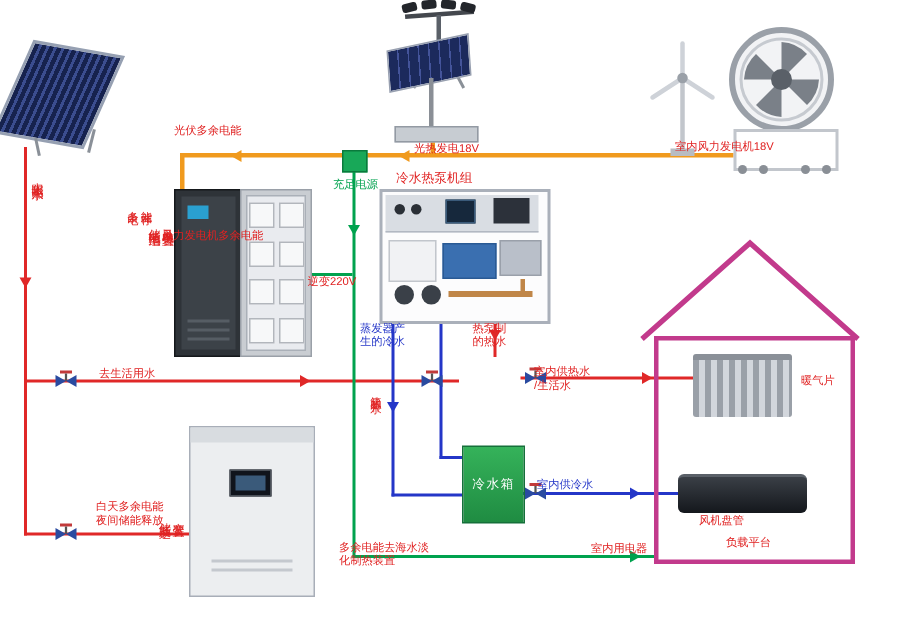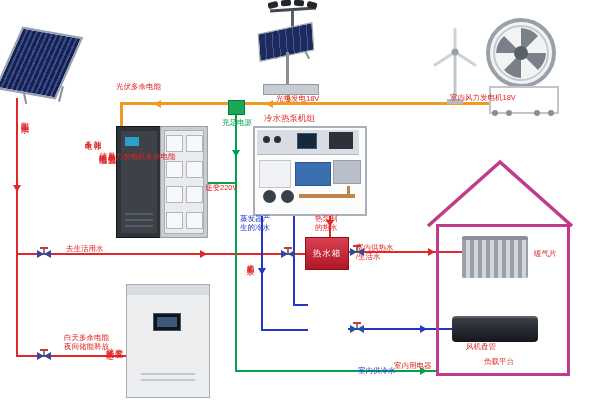--- a/index.html
+++ b/index.html
@@ -154,25 +154,25 @@
 
   <div style="position:absolute;left:126px;top:284px;width:82px;height:112px;background:#eceef0;border:1px solid #a8aeb8;">
     <div style="position:absolute;left:0;top:0;width:100%;height:10px;background:#d8dce0;"></div>
     <div style="position:absolute;left:26px;top:28px;width:26px;height:16px;background:#10141c;border:1px solid #4a5058;">
       <div style="position:absolute;left:3px;top:3px;right:3px;bottom:3px;background:#3a5a7a;"></div>
     </div>
     <div style="position:absolute;left:14px;top:88px;width:54px;height:2px;background:#c4c8ce;"></div>
     <div style="position:absolute;left:14px;top:94px;width:54px;height:2px;background:#c4c8ce;"></div>
   </div>
 
-  <div class="tank" style="left:305px;top:237px;width:42px;height:31px;
-       background:linear-gradient(180deg,#d84050,#b01828);border:1px solid #8a1018;">
-    <span>热水箱</span>
-  </div>
-
+
+  <div class="tank" style="left:308px;top:297px;width:40px;height:50px;
+       background:linear-gradient(180deg,#35b25a,#1f8c42);border:1px solid #15703a;">
+    <span>冷水箱</span>
+  </div>
 
   <svg style="position:absolute;left:423px;top:158px;" width="154" height="72" viewBox="0 0 154 72">
     <polyline points="5,68 77,4 149,68" fill="none" stroke="#c23a8c" stroke-width="3.5"></polyline>
   </svg>
   <div style="position:absolute;left:436px;top:224px;width:128px;height:146px;border:3px solid #c23a8c;"></div>
 
   <div style="position:absolute;left:462px;top:236px;width:66px;height:38px;border-radius:2px;
        background:repeating-linear-gradient(90deg,#9aa0a8 0 4px,#d2d6dc 4px 8px);border-top:4px solid #8a9098;"></div>
 
   <div style="position:absolute;left:452px;top:316px;width:86px;height:24px;border-radius:4px;
@@ -223,25 +223,27 @@
   <span class="lbl vlbl" style="left:107px;top:146px;font-size:8px;">及发电装置</span>
   <span class="lbl vlbl" style="left:20px;top:115px;font-size:8px;">太阳能热水</span>
 
   <span class="lbl" style="left:66px;top:244px;">去生活用水</span>
   <span class="lbl blue" style="left:240px;top:214px;">蒸发器产
 生的冷水</span>
   <span class="lbl" style="left:315px;top:214px;">热泵制
 的热水</span>
   <span class="lbl" style="left:356px;top:243px;">室内供热水
 /生活水</span>
-  <span class="lbl blue" style="left:358px;top:318px;margin-top:48px;">室内供冷水</span>
+  <span class="lbl blue" style="left:358px;top:318px;">室内供冷水</span>
   <span class="lbl vlbl" style="left:246px;top:258px;">水箱的补水</span>
 
   <span class="lbl" style="left:64px;top:333px;">白天多余电能
 夜间储能释放</span>
   <span class="lbl vlbl" style="left:105px;top:342px;font-size:8px;">储能及逆</span>
   <span class="lbl vlbl" style="left:114px;top:342px;font-size:8px;">变装置</span>
+  <span class="lbl" style="left:226px;top:360px;">多余电能去海水淡
+化制热装置</span>
   <span class="lbl" style="left:394px;top:361px;">室内用电器</span>
   <span class="lbl" style="left:466px;top:342px;">风机盘管</span>
   <span class="lbl" style="left:484px;top:357px;">负载平台</span>
   <span class="lbl" style="left:534px;top:249px;">暖气片</span>
 
 </div>
 
 </body></html>

